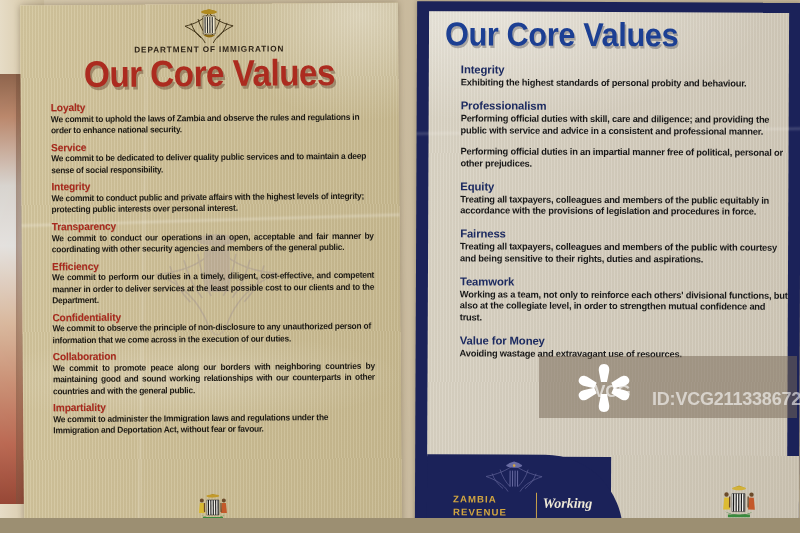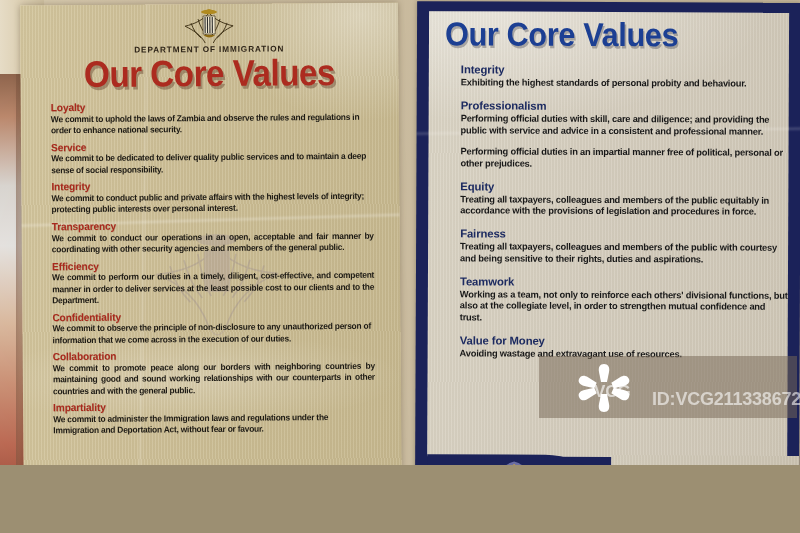--- a/index.html
+++ b/index.html
@@ -11,21 +11,21 @@
     width: 800px;
     height: 533px;
     overflow: hidden;
     font-family: "Liberation Sans", sans-serif;
     position: relative;
   }
 
   #stage {
     position: relative;
     width: 800px;
-    height: 465px;
+    height: 518px;
     overflow: hidden;
     background: #b5a582;
   }
 
   
   .wall {
     position: absolute;
     inset: 0;
     background:
       linear-gradient(100deg, #d6c9ae 0%, #cfc0a4 18%, #c8b99c 40%, #cdbfa4 70%, #c2b398 100%);
@@ -265,21 +265,20 @@
     left: 26px; top: 38px;
     display: flex;
     align-items: flex-start;
   }
   .zra-name {
     font-size: 9.6px;
     font-weight: bold;
     color: #d2a640;
     letter-spacing: 1.1px;
     line-height: 1.38;
-    text-align: right;
     padding-right: 6px;
   }
   .zra-divider {
     width: 1px;
     align-self: stretch;
     background: #c9a24a;
     margin-right: 6px;
   }
   .zra-tag {
     font-family: "Liberation Serif", serif;

